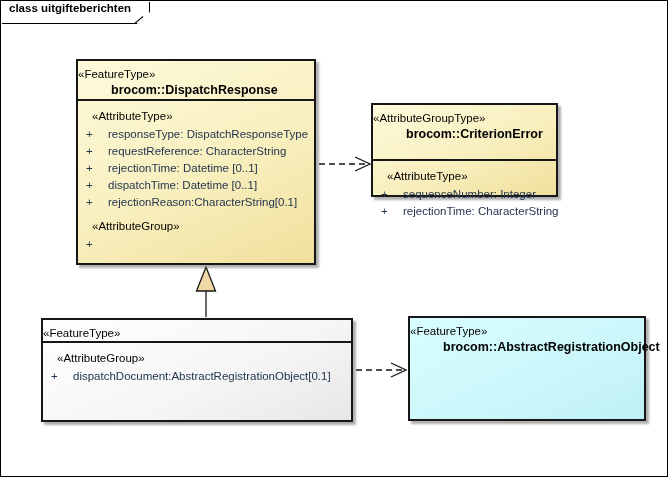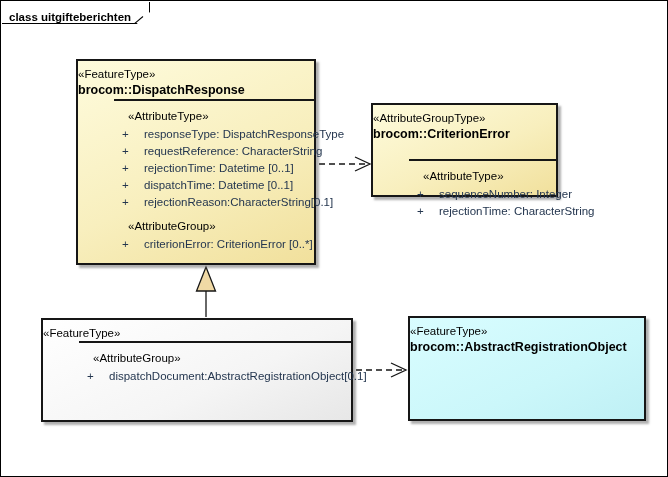--- a/index.html
+++ b/index.html
@@ -23,21 +23,21 @@
     left: 1px;
     top: 1px;
     width: 148px;
     height: 22px;
     background: #ffffff;
     border-right: 1px solid #000;
     border-bottom: 1px solid #000;
     clip-path: polygon(0 0, 100% 0, 100% 45%, 91% 100%, 0 100%);
     box-sizing: border-box;
     display: flex;
-    align-items: flex-end;
+    align-items: flex-start;
     padding-left: 7px;
     font-size: 11.5px;
     font-weight: bold;
     color: #000;
   }
   .frame-tab::after {
     content: "";
     position: absolute;
     right: 6px;
     top: 14px;
@@ -68,27 +68,27 @@
   .cls-stereotype {
     font-size: 11.5px;
     color: #000;
     line-height: 15px;
   }
   .cls-name {
     font-size: 12.5px;
     font-weight: bold;
     color: #000;
     line-height: 17px;
+    padding-left: 33px;
   }
   .cls-name.abstract { }
   .cls-body {
     border-top: 2px solid #161616;
     flex: 1 1 auto;
     padding: 7px 4px 4px 6px;
-    margin-left: 36px;
   }
   .sec-heading {
     font-size: 11.5px;
     color: #000;
     padding-left: 8px;
     line-height: 16px;
     margin-bottom: 2px;
   }
   .sec-gap { height: 7px; }
   .attr-row {
@@ -164,21 +164,20 @@
         <span class="attr-text">dispatchTime: Datetime [0..1]</span>
       </div>
       <div class="attr-row">
         <span class="attr-vis">+</span>
         <span class="attr-text">rejectionReason:CharacterString[0.1]</span>
       </div>
       <div class="sec-gap"></div>
       <div class="sec-heading">«AttributeGroup»</div>
       <div class="attr-row">
         <span class="attr-vis">+</span>
-        <span class="attr-text">criterionError: CriterionError [0..*]</span>
       </div>
     </div>
   </div>
 
   <div class="class-box fill-yellow" style="left:370px; top:102px; width:187px; height:94px;gap:16px;">
     <div class="cls-header">
       <div class="cls-stereotype">«AttributeGroupType»</div>
       <div class="cls-name">brocom::CriterionError</div>
     </div>
     <div class="cls-body">

